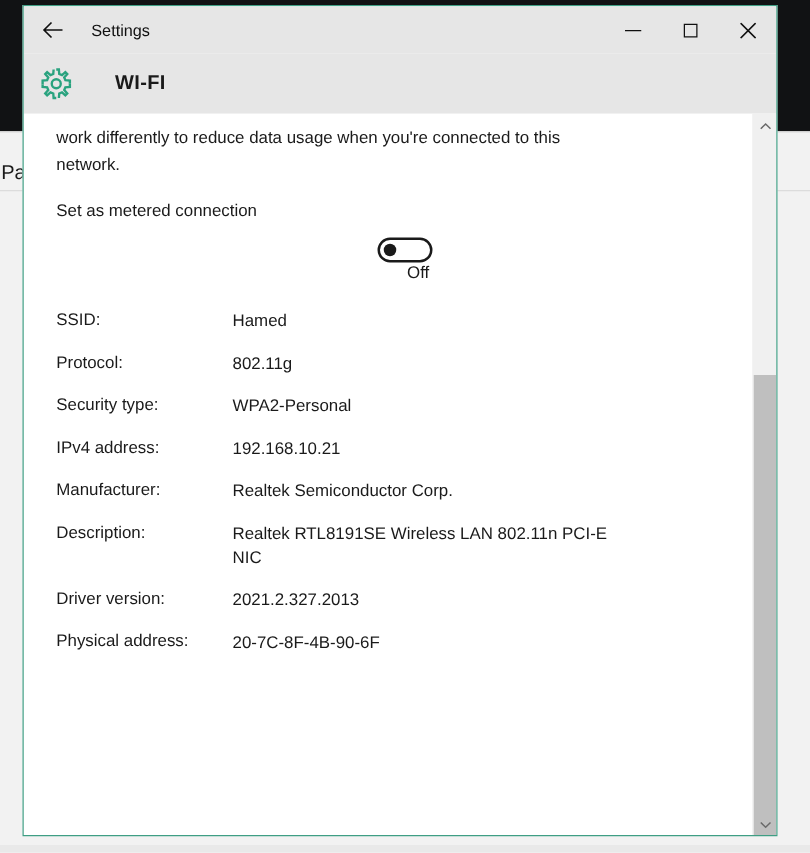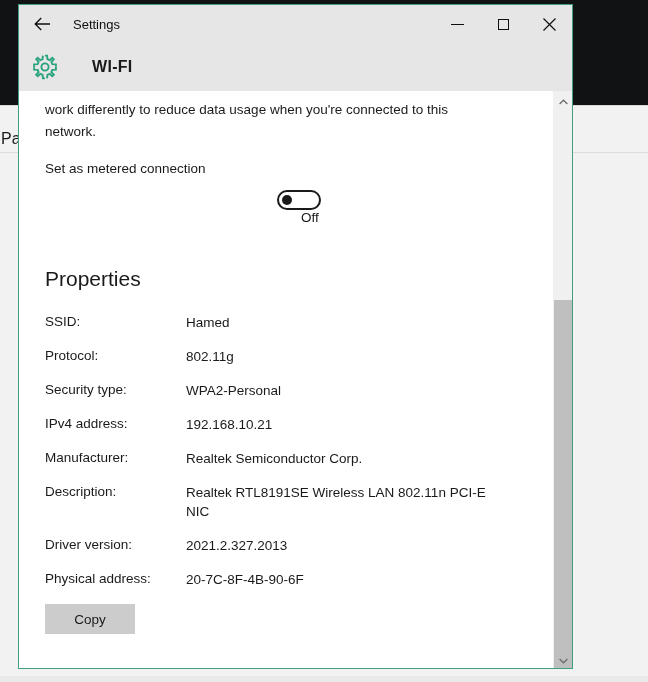--- a/index.html
+++ b/index.html
@@ -47,21 +47,21 @@
     left: 0; top: 676px;
     width: 648px; height: 6px;
     background: #e9e9e9;
   }
 
   
   #settings-window {
     position: absolute;
     left: 18px;
     top: 4px;
-    width: 555px;
+    width: 604px;
     height: 665px;
     border: 1px solid #3f9e84;
     background: #ffffff;
     box-sizing: border-box;
     display: flex;
     flex-direction: column;
     overflow: hidden;
   }
 
   
@@ -330,21 +330,20 @@
 
       <div class="metered-label">Set as metered connection</div>
 
       <div id="metered-toggle-row">
         <div id="metered-toggle">
           <span class="knob"></span>
         </div>
         <span id="metered-state">Off</span>
       </div>
 
-      <div id="properties-heading">Properties</div>
 
       <div id="properties-table">
         <div class="prop-row">
           <div class="prop-label">SSID:</div>
           <div class="prop-value">Hamed</div>
         </div>
         <div class="prop-row">
           <div class="prop-label">Protocol:</div>
           <div class="prop-value">802.11g</div>
         </div>
@@ -367,21 +366,20 @@
         <div class="prop-row">
           <div class="prop-label">Driver version:</div>
           <div class="prop-value">2021.2.327.2013</div>
         </div>
         <div class="prop-row">
           <div class="prop-label">Physical address:</div>
           <div class="prop-value">20-7C-8F-4B-90-6F</div>
         </div>
       </div>
 
-      <button id="copy-button">Copy</button>
 
     </div>
 
     <div id="scrollbar">
       <div class="scroll-arrow" id="scroll-arrow-up">
         <span>
           <svg width="9" height="6" viewBox="0 0 9 6">
             <path d="M0.6 5 L4.5 1.2 L8.4 5" stroke="#6a6a6a" stroke-width="1.2" fill="none"></path>
           </svg>
         </span>

